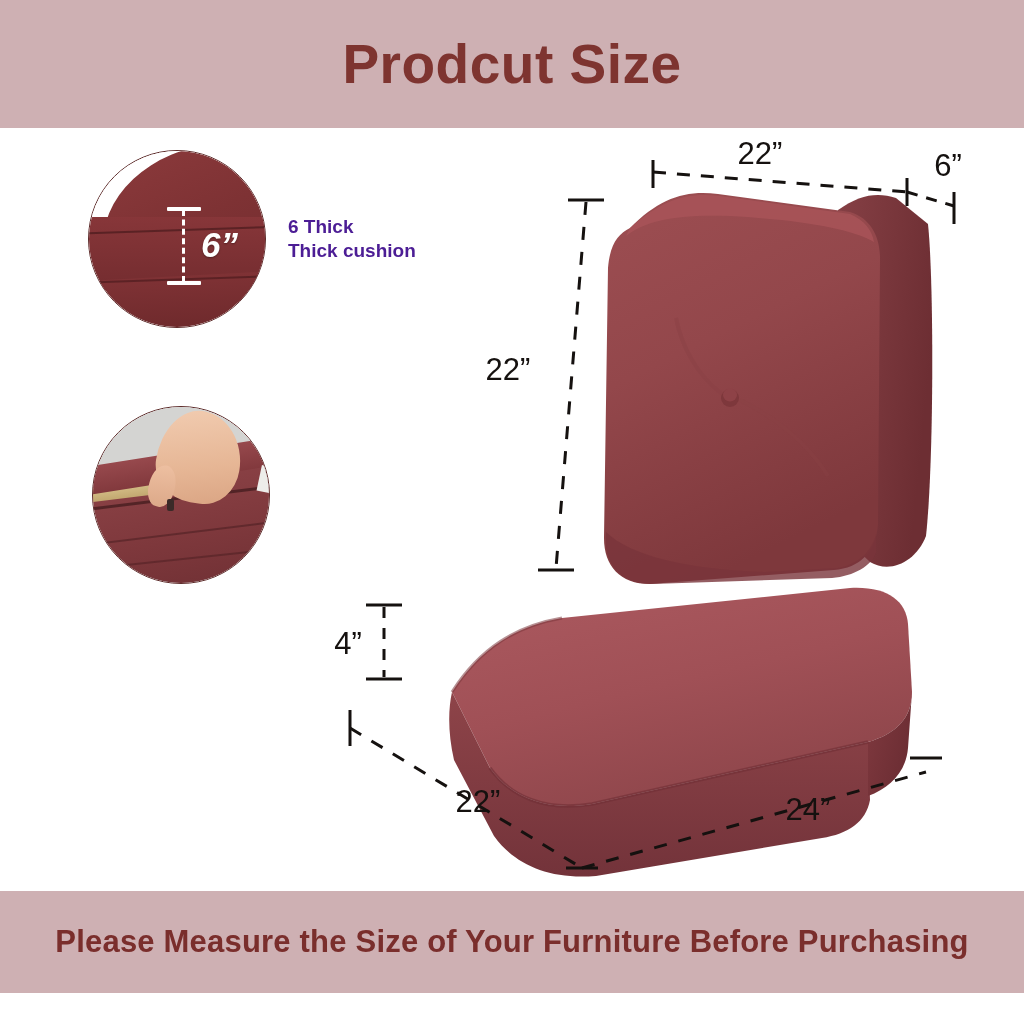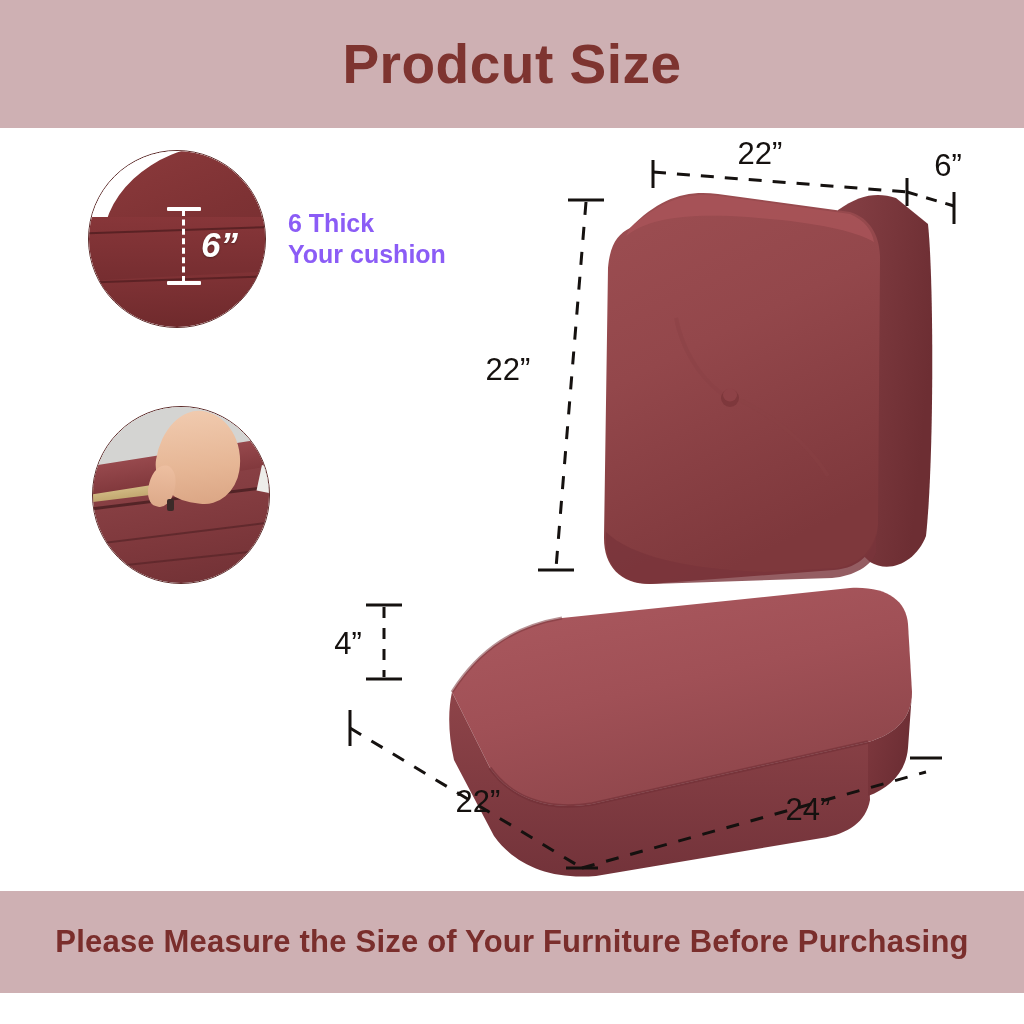--- a/index.html
+++ b/index.html
@@ -76,23 +76,23 @@
     height: 176px;
     border-radius: 50%;
     overflow: hidden;
     position: relative;
     border: 1.5px solid #5d2b2a;
     flex: none;
     background: #ffffff;
   }
   .feature-label {
     margin-left: 22px;
-    font-size: 25px;
+    font-size: 19px;
     font-weight: bold;
-    color: #8b5cf6;
+    color: #4c1d95;
     line-height: 1.24;
     white-space: nowrap;
   }
 
   
   .c1-bg {
     position: absolute;
     inset: 0;
     background: #ffffff;
   }
@@ -315,21 +315,21 @@
       <div class="c1-seam2"></div>
       <div class="c1-dim">
         <span class="cap top"></span>
         <span class="stem"></span>
         <span class="cap bot"></span>
       </div>
       <div class="c1-value">6”</div>
     </div>
     <div class="feature-label">
       <div>6 Thick</div>
-      <div>Your cushion</div>
+      <div>Thick cushion</div>
     </div>
   </div>
 
   <div class="feature" id="feature-covers">
     <div class="feature-circle">
       <div class="c2-bg"></div>
       <div class="c2-cushion"></div>
       <div class="c2-foam"></div>
       <div class="c2-flap"></div>
       <div class="c2-zipline"></div>

